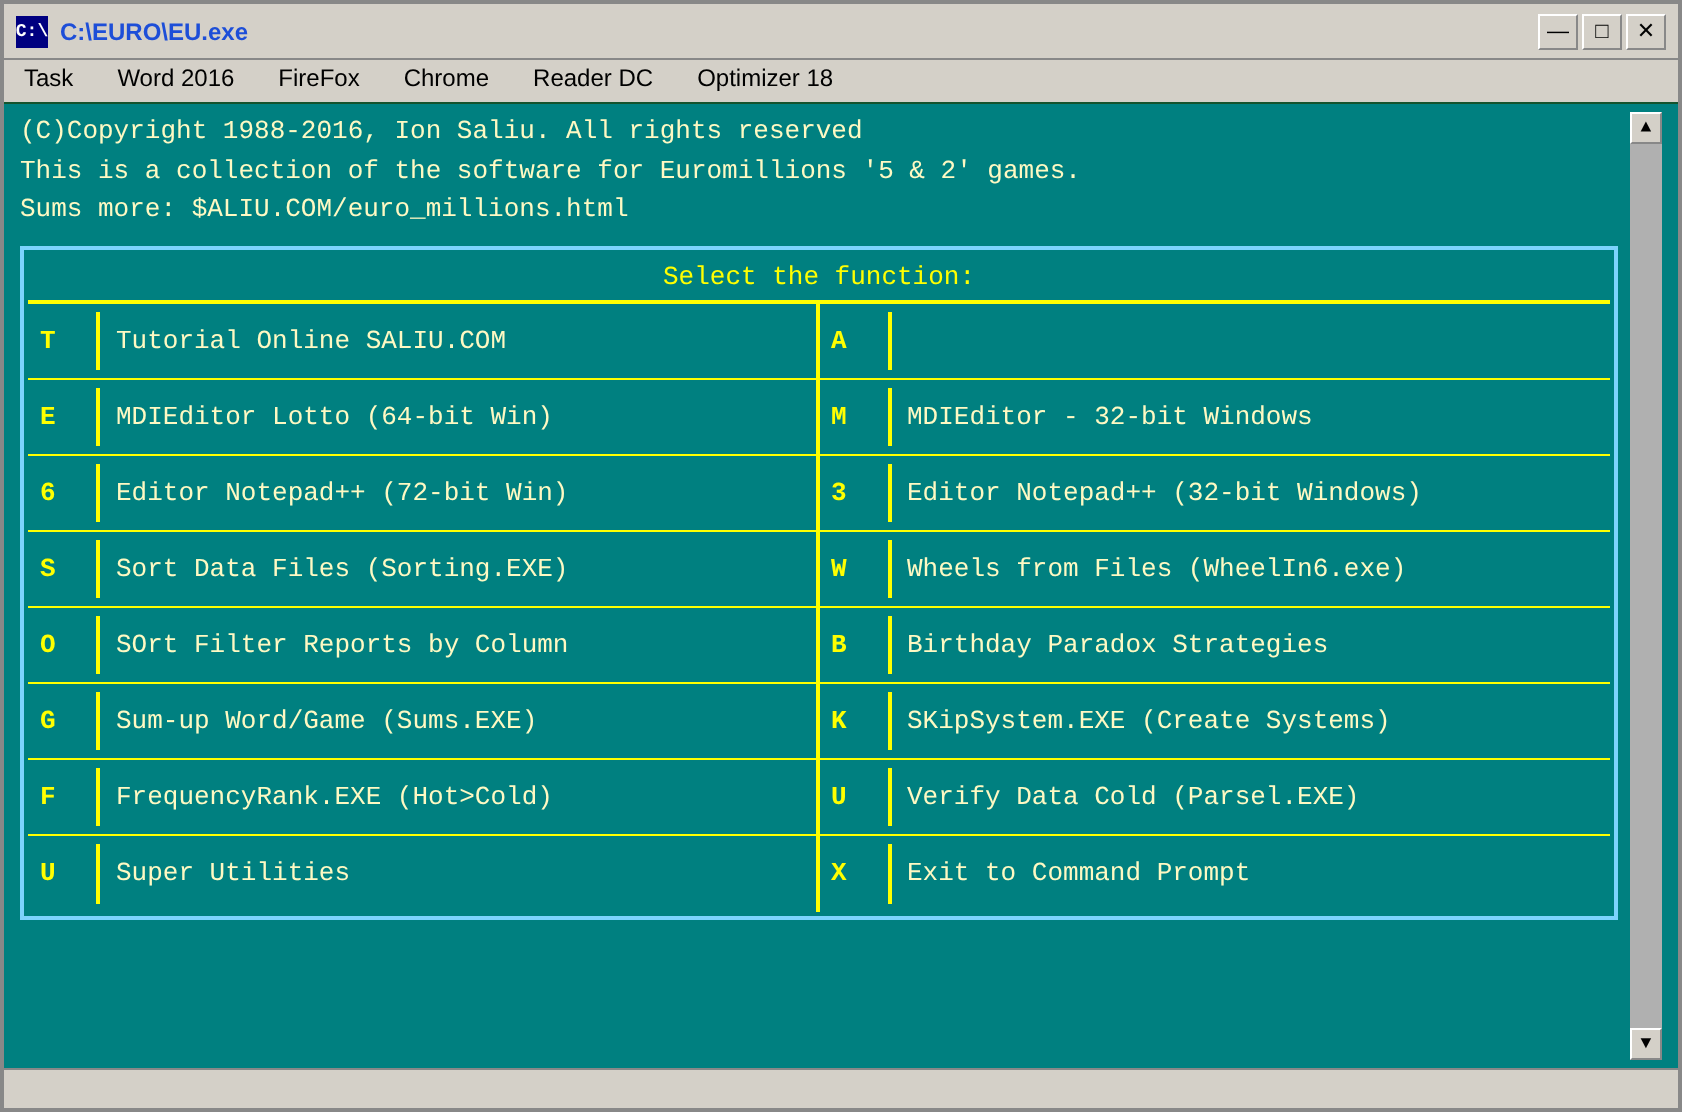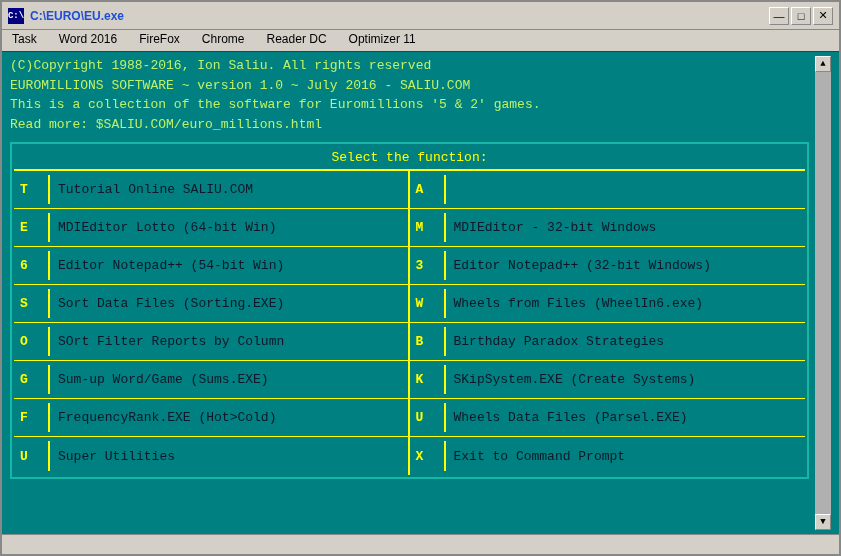--- a/index.html
+++ b/index.html
@@ -135,28 +135,28 @@
       display: flex;
       flex-direction: column;
       gap: 0;
     }
 
     .info-section {
       margin-bottom: 8px;
     }
 
     .console-line {
-      color: #bef264;
+      color: #fef9c3;
       font-size: 13px;
       line-height: 1.5;
       white-space: nowrap;
     }
 
     .menu-table-container {
-      border: 2px solid #14b8a6;
+      border: 2px solid #7dd3fc;
       padding: 2px;
     }
 
     .menu-title {
       text-align: center;
       color: #ffff00;
       font-size: 13px;
       padding: 4px 0;
       font-family: 'Courier New', Courier, monospace;
     }
@@ -190,21 +190,21 @@
 
     .menu-divider {
       width: 2px;
       background: #ffff00;
       margin: 0 8px;
       flex-shrink: 0;
       align-self: stretch;
     }
 
     .menu-label {
-      color: #0f172a;
+      color: #fef9c3;
       font-size: 13px;
       font-family: 'Courier New', Courier, monospace;
       white-space: nowrap;
     }
 
     .status-bar {
       background: #d4d0c8;
       height: 20px;
       border-top: 1px solid #888;
       flex-shrink: 0;
@@ -229,31 +229,30 @@
       <div class="title-bar-btn">✕</div>
     </div>
   </div>
 
   <div class="menu-bar">
     <span class="menu-item">Task</span>
     <span class="menu-item">Word 2016</span>
     <span class="menu-item">FireFox</span>
     <span class="menu-item">Chrome</span>
     <span class="menu-item">Reader DC</span>
-    <span class="menu-item">Optimizer 11</span>
+    <span class="menu-item">Optimizer 18</span>
   </div>
 
   <div class="console-area">
     <div class="console-content">
 
       <div class="info-section">
         <div class="console-line">(C)Copyright 1988-2016, Ion Saliu. All rights reserved</div>
-        <div class="console-line">EUROMILLIONS SOFTWARE ~ version 1.0 ~ July 2016 - SALIU.COM</div>
         <div class="console-line">This is a collection of the software for Euromillions '5 &amp; 2' games.</div>
-        <div class="console-line">Read more: $SALIU.COM/euro_millions.html</div>
+        <div class="console-line">Sums more: $ALIU.COM/euro_millions.html</div>
       </div>
 
       <div class="menu-table-container">
         <div class="menu-title">Select the function:</div>
         <div class="menu-grid">
 
           <div class="menu-cell">
             <span class="menu-key">T</span>
             <div class="menu-divider"></div>
             <span class="menu-label">Tutorial Online SALIU.COM</span>
@@ -270,21 +269,21 @@
           </div>
           <div class="menu-cell">
             <span class="menu-key">M</span>
             <div class="menu-divider"></div>
             <span class="menu-label">MDIEditor - 32-bit Windows</span>
           </div>
 
           <div class="menu-cell">
             <span class="menu-key">6</span>
             <div class="menu-divider"></div>
-            <span class="menu-label">Editor Notepad++ (54-bit Win)</span>
+            <span class="menu-label">Editor Notepad++ (72-bit Win)</span>
           </div>
           <div class="menu-cell">
             <span class="menu-key">3</span>
             <div class="menu-divider"></div>
             <span class="menu-label">Editor Notepad++ (32-bit Windows)</span>
           </div>
 
           <div class="menu-cell">
             <span class="menu-key">S</span>
             <div class="menu-divider"></div>
@@ -319,21 +318,21 @@
           </div>
 
           <div class="menu-cell">
             <span class="menu-key">F</span>
             <div class="menu-divider"></div>
             <span class="menu-label">FrequencyRank.EXE (Hot&gt;Cold)</span>
           </div>
           <div class="menu-cell">
             <span class="menu-key">U</span>
             <div class="menu-divider"></div>
-            <span class="menu-label">Wheels Data Files (Parsel.EXE)</span>
+            <span class="menu-label">Verify Data Cold (Parsel.EXE)</span>
           </div>
 
           <div class="menu-cell" style="border-bottom: none;">
             <span class="menu-key">U</span>
             <div class="menu-divider"></div>
             <span class="menu-label">Super Utilities</span>
           </div>
           <div class="menu-cell" style="border-bottom: none;">
             <span class="menu-key">X</span>
             <div class="menu-divider"></div>

